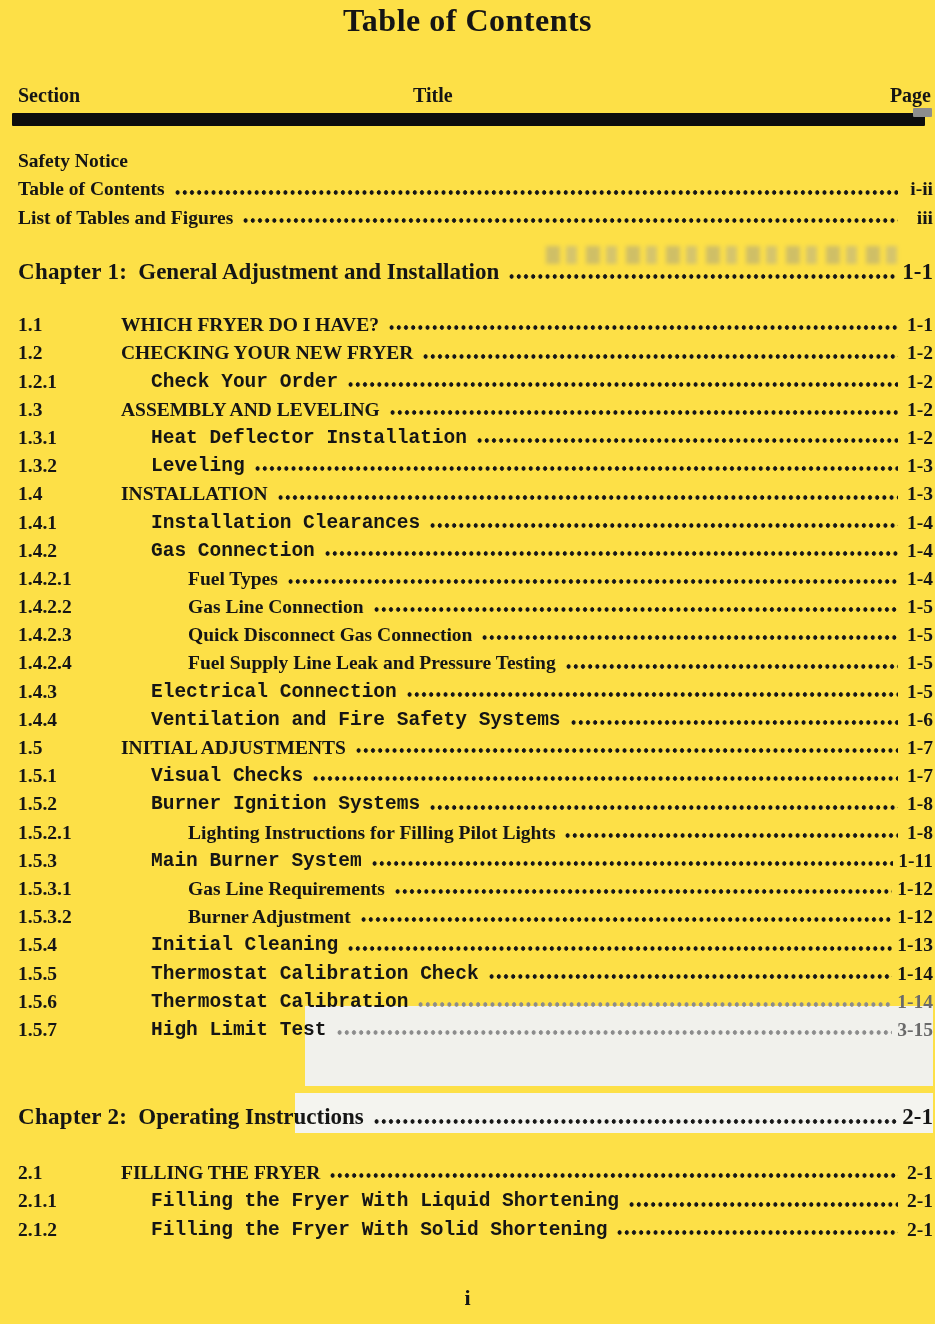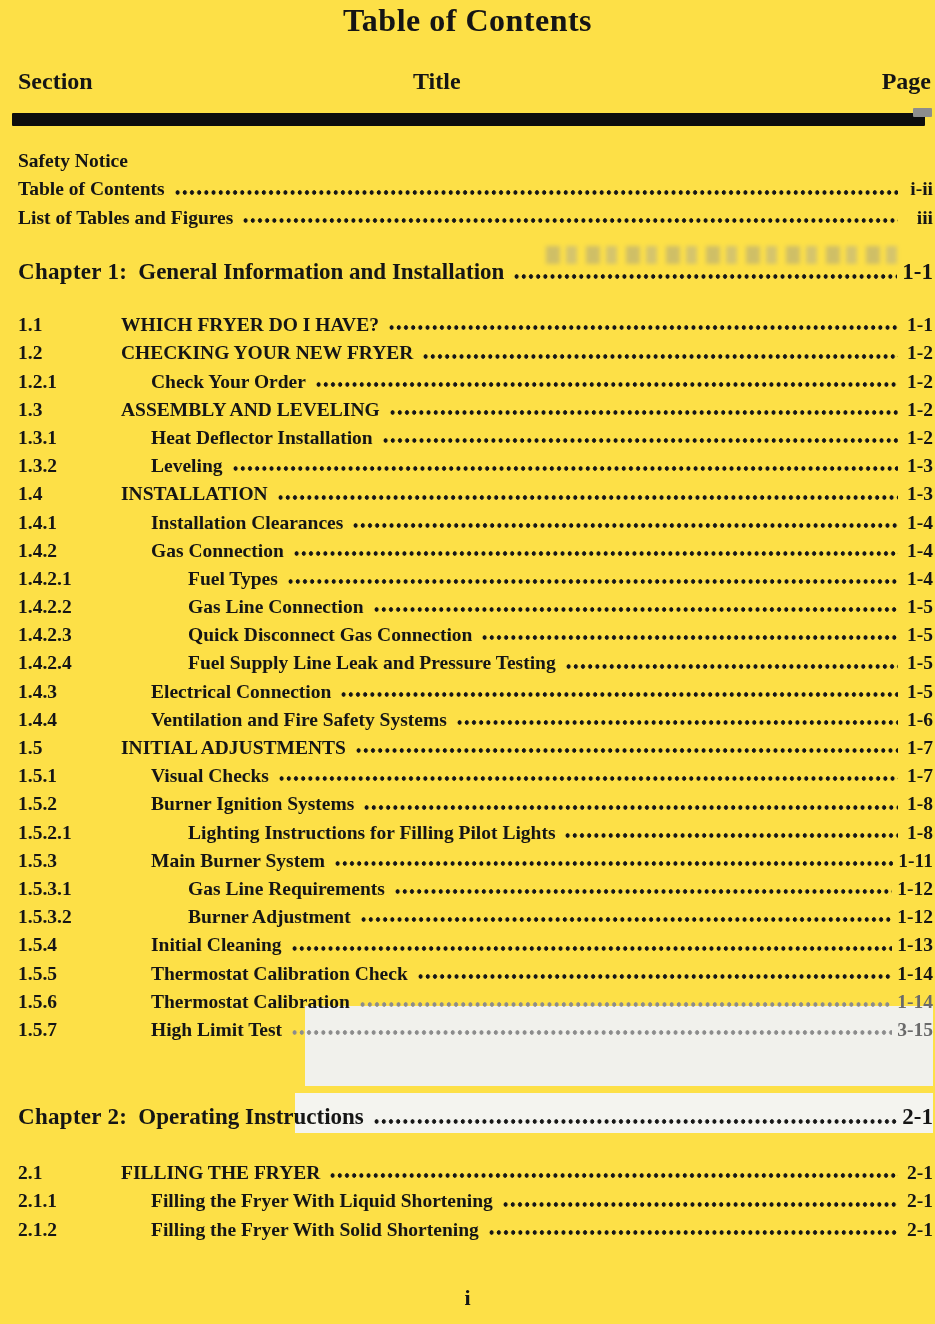--- a/index.html
+++ b/index.html
@@ -14,22 +14,22 @@
     overflow:hidden;
   }
   .doc-title{
     position:absolute;top:2px;left:0;right:0;
     text-align:center;
     font-size:32px;
     letter-spacing:.5px;
   }
   
   .cols{
-    position:absolute;top:68px;left:18px;width:915px;height:26px;
-    font-size:24px;
+    position:absolute;top:84px;left:18px;width:915px;height:26px;
+    font-size:20px;
   }
   .col-section{position:absolute;left:0;top:0;}
   .col-title{position:absolute;left:395px;top:0;}
   .col-page{position:absolute;right:2px;top:0;}
   
   .rule{position:absolute;top:113px;left:12px;width:913px;height:13px;background:#0d0d0d;border-radius:1px;}
   .rule-nub{position:absolute;top:108px;left:913px;width:19px;height:9px;background:#8d8d8d;border-radius:1px;}
   
   .ghost-smudge{
     position:absolute;left:545px;top:246px;width:352px;height:18px;
@@ -41,21 +41,21 @@
   
   .block{position:absolute;left:18px;width:915px;}
   .toc-row{
     display:flex;align-items:flex-end;
     height:28.2px;
     font-size:19.5px;
     white-space:nowrap;
   }
   .num{width:103px;flex:0 0 103px;}
   .etitle{flex:0 0 auto;}
-  .etitle.lvl2{margin-left:30px;}
+  .etitle.lvl2{margin-left:30px;font-family:Liberation Mono, monospace;}
   .etitle.lvl3{margin-left:67px;}
   .etitle.lvl4{margin-left:102px;}
   .leader{
     flex:1 1 auto;
     align-self:flex-end;
     height:6px;margin:0 5px 5px 9px;
     background-image:radial-gradient(circle closest-side,#161616 78%,rgba(0,0,0,0) 100%);
     background-size:7.2px 4.8px;
     background-repeat:repeat-x;
     background-position:left bottom 1px;
@@ -110,21 +110,21 @@
 
     <span class="etitle">List of Tables and Figures</span>
     <span class="leader"></span>
     <span class="page-num">iii</span>
   </div>
     </div>
 
   <div class="block" id="ch1-heading" style="top:255px">
       <div class="toc-row ch-row">
     <span class="ch-label">Chapter 1:</span>
-    <span class="etitle">General Information and Installation</span>
+    <span class="etitle">General Adjustment and Installation</span>
     <span class="leader"></span>
     <span class="page-num">1-1</span>
   </div>
     </div>
   <div class="block" id="ch1-entries" style="top:308px">
       <div class="toc-row">
     <span class="num">1.1</span>
     <span class="etitle lvl1">WHICH FRYER DO I HAVE?</span>
     <span class="leader"></span>
     <span class="page-num">1-1</span>

